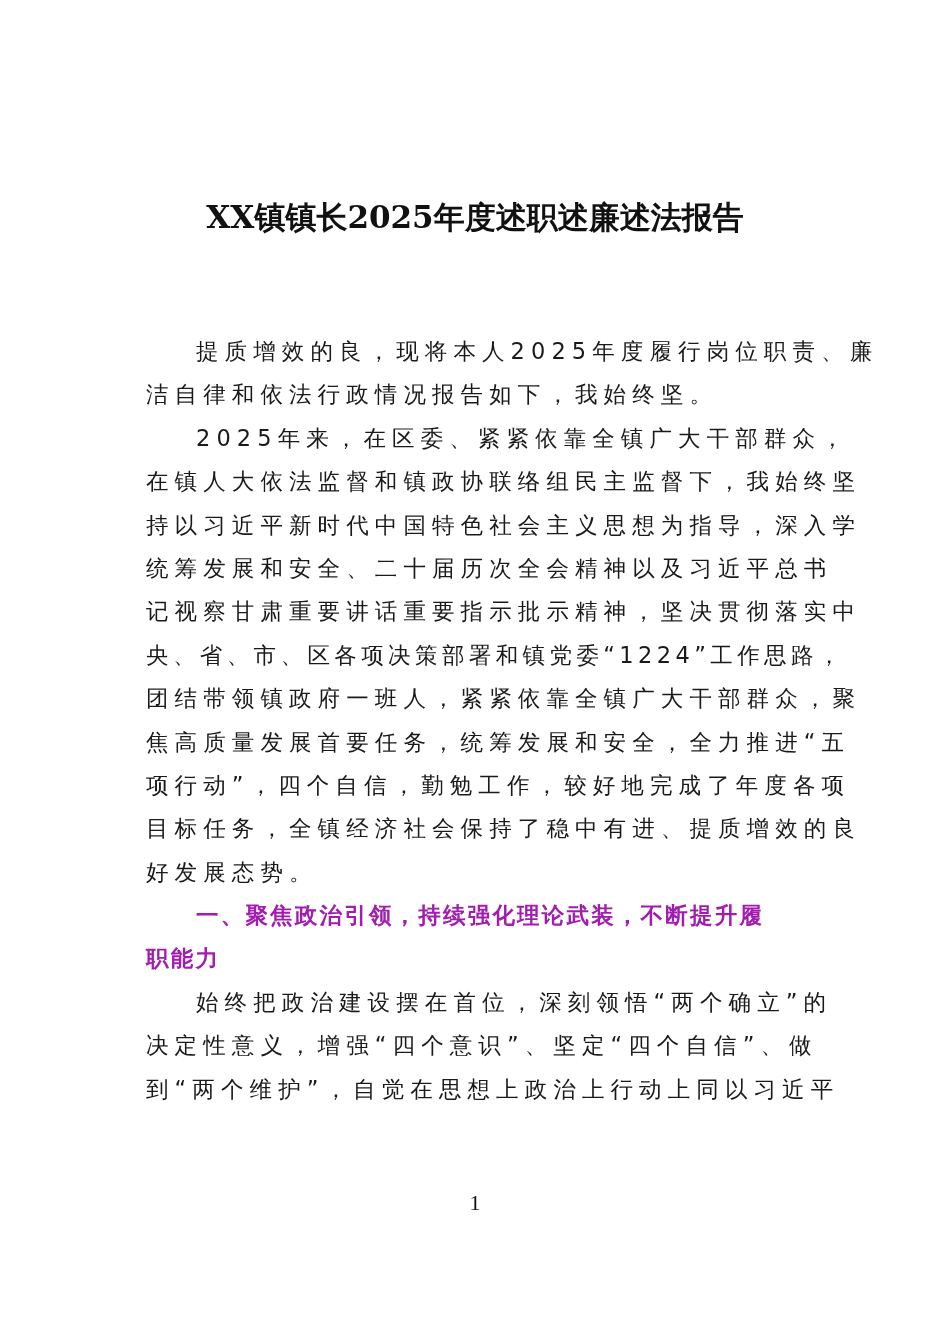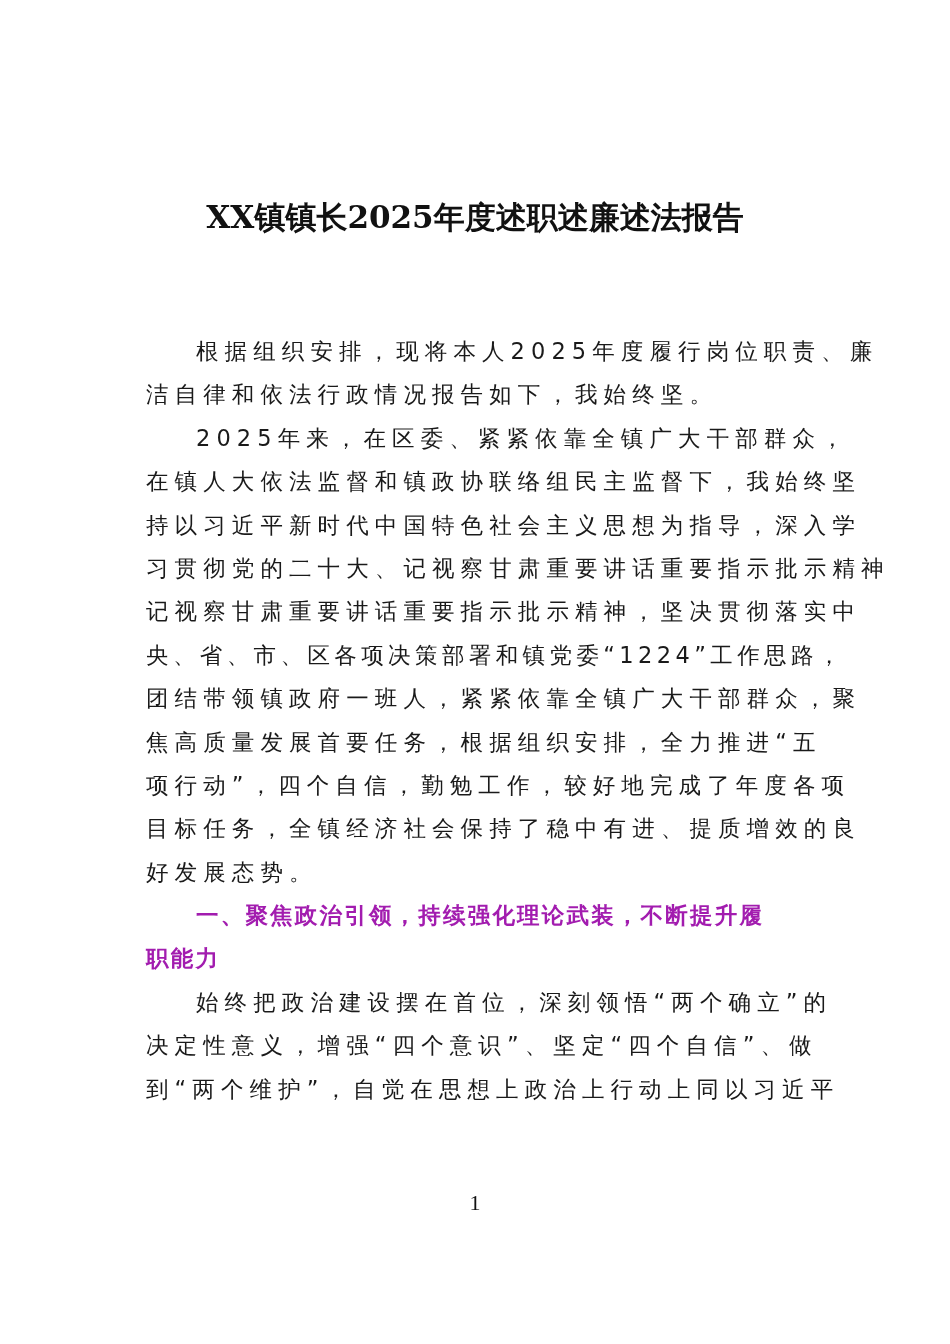--- a/index.html
+++ b/index.html
@@ -75,33 +75,33 @@
 </head>
 <body>
 
 <div class="page">
 
   <div class="title">XX镇镇长2025年度述职述廉述法报告</div>
 
   <div class="body-text">
 
     <div>
-      <div class="line indent">根据组织安排，现将本人2025年度履行岗位职责、廉</div>
+      <div class="line indent">提质增效的良，现将本人2025年度履行岗位职责、廉</div>
       <div class="line">洁自律和依法行政情况报告如下，我始终坚。</div>
     </div>
 
     <div>
       <div class="line indent">2025年来，在区委、紧紧依靠全镇广大干部群众，</div>
       <div class="line">在镇人大依法监督和镇政协联络组民主监督下，我始终坚</div>
       <div class="line">持以习近平新时代中国特色社会主义思想为指导，深入学</div>
-      <div class="line">习贯彻党的二十大、记视察甘肃重要讲话重要指示批示精神</div>
+      <div class="line">统筹发展和安全、二十届历次全会精神以及习近平总书</div>
       <div class="line">记视察甘肃重要讲话重要指示批示精神，坚决贯彻落实中</div>
       <div class="line tight">央、省、市、区各项决策部署和镇党委“1224”工作思路，</div>
       <div class="line">团结带领镇政府一班人，紧紧依靠全镇广大干部群众，聚</div>
-      <div class="line">焦高质量发展首要任务，根据组织安排，全力推进“五</div>
+      <div class="line">焦高质量发展首要任务，统筹发展和安全，全力推进“五</div>
       <div class="line">项行动”，四个自信，勤勉工作，较好地完成了年度各项</div>
       <div class="line">目标任务，全镇经济社会保持了稳中有进、提质增效的良</div>
       <div class="line">好发展态势。</div>
     </div>
 
     <div>
       <div class="line indent heading">一、聚焦政治引领，持续强化理论武装，不断提升履</div>
       <div class="line heading">职能力</div>
     </div>
 

